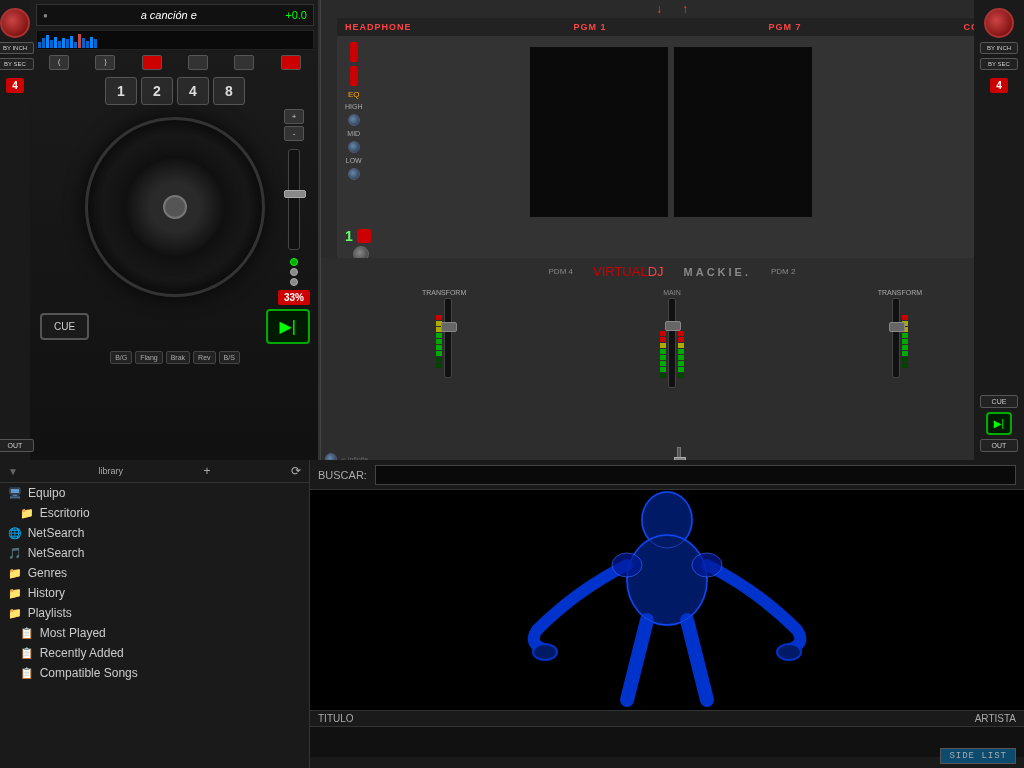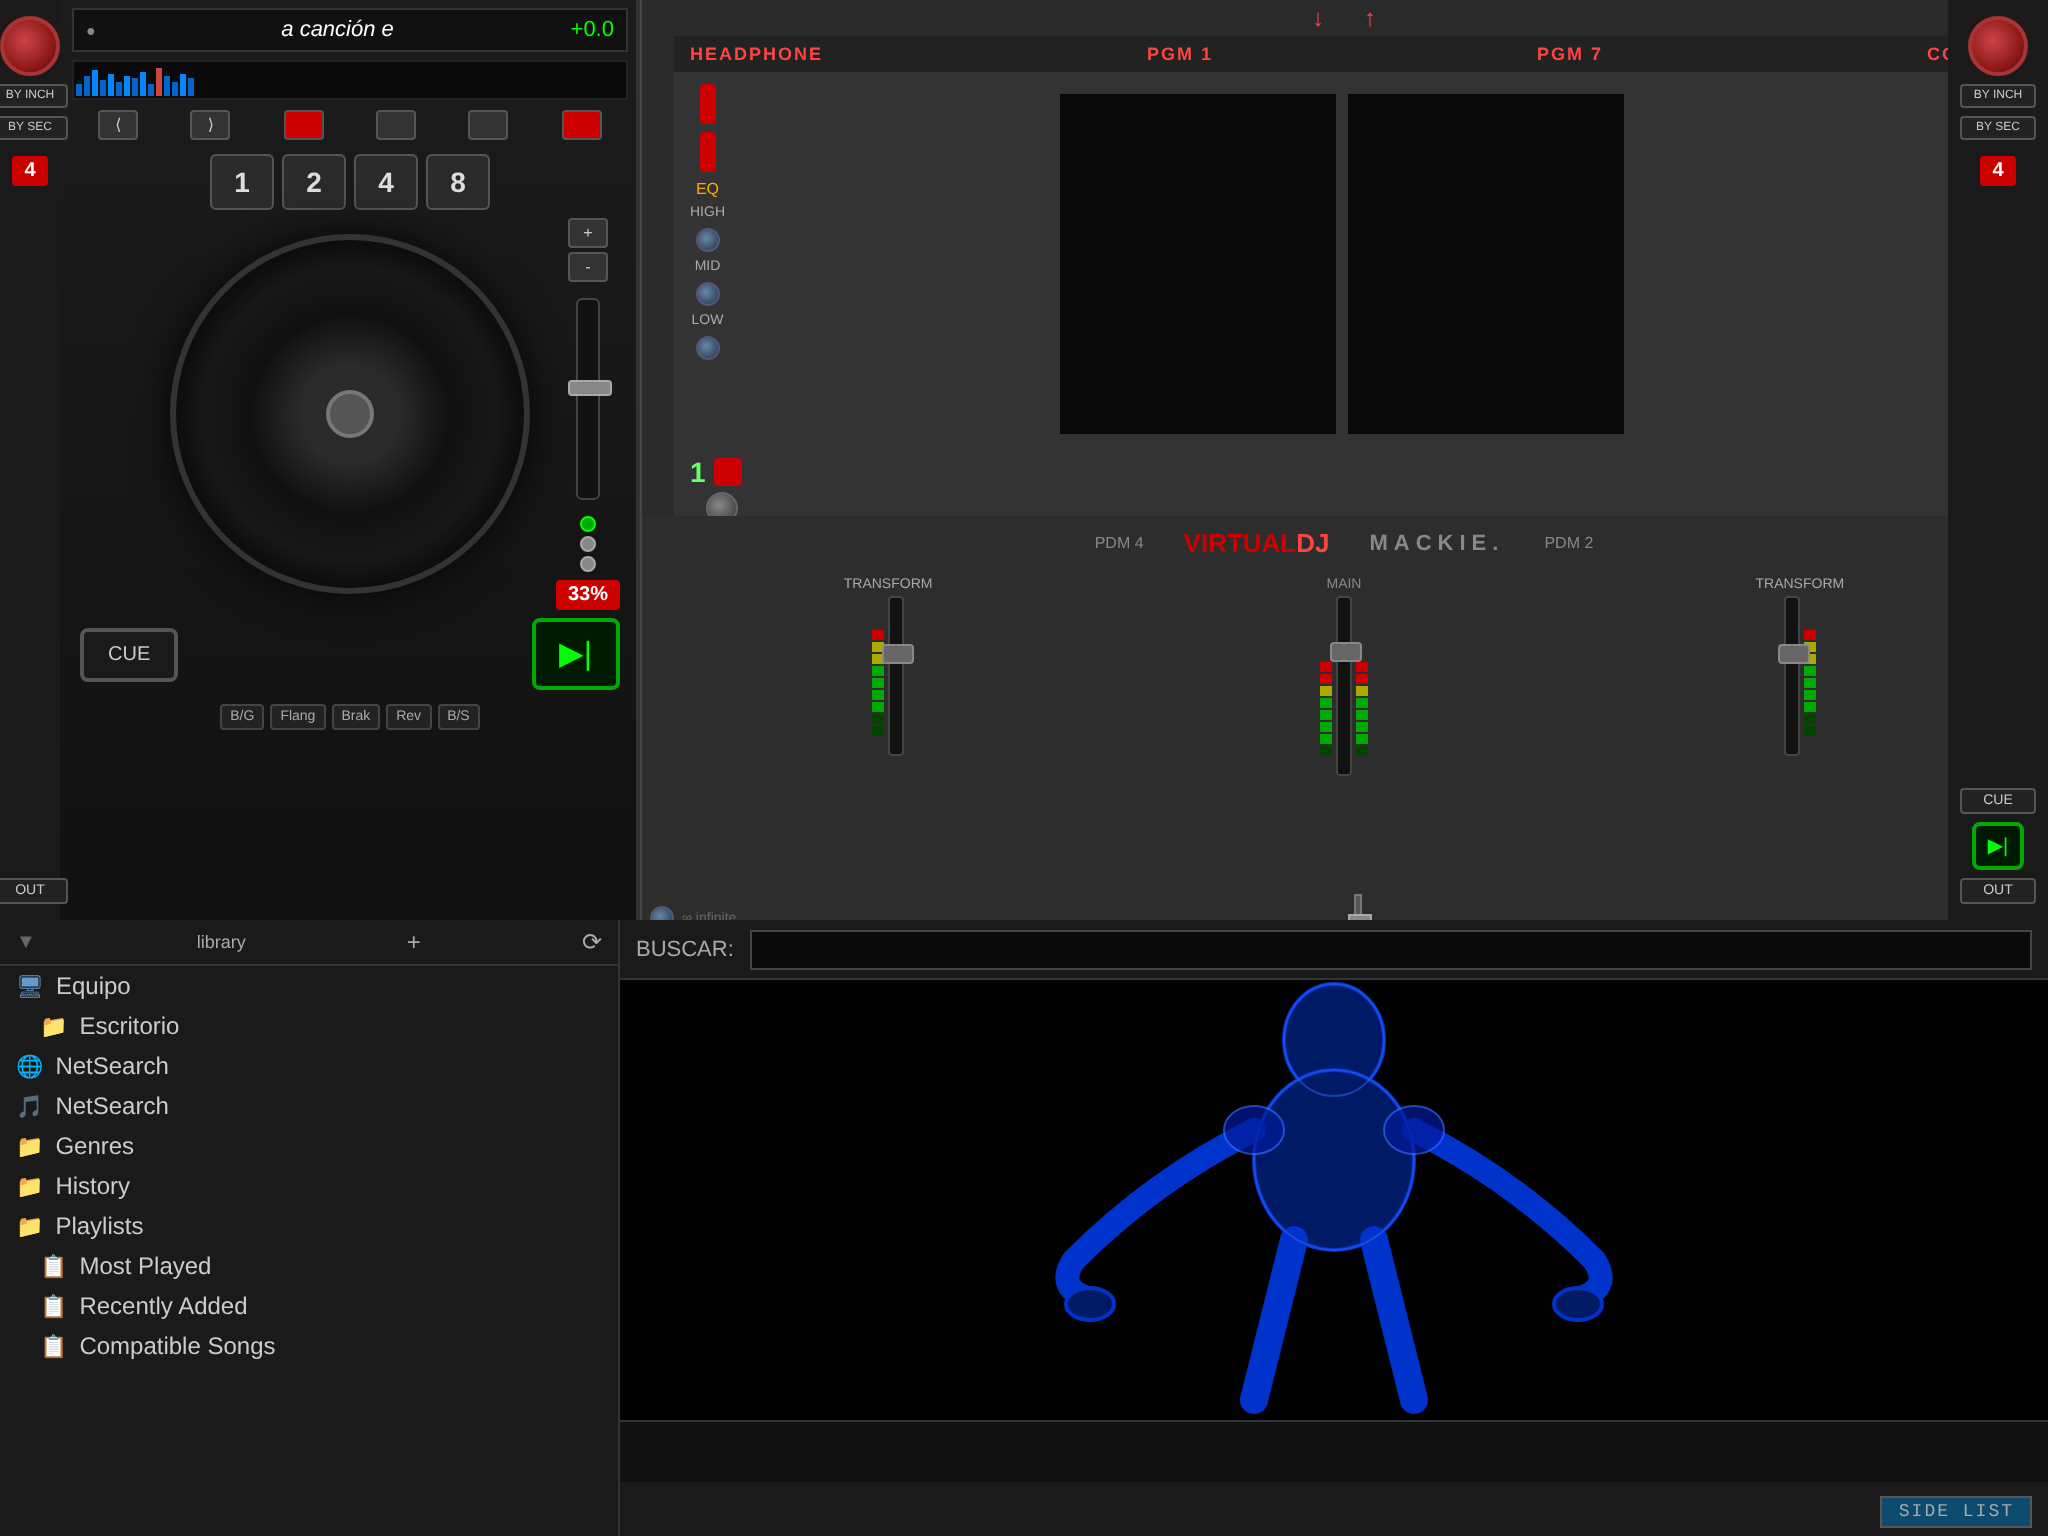--- a/index.html
+++ b/index.html
@@ -262,21 +262,21 @@
     .mixer-logo-area {
       display: flex;
       justify-content: center;
       align-items: center;
       padding: 6px;
       gap: 20px;
     }
 
     .virtual-dj-logo {
       font-size: 13px;
-      font-weight: bold;
+      font-weight: normal;
     }
 
     .virtual-dj-logo .virtual {
       color: #cc0000;
     }
 
     .virtual-dj-logo .dj {
       color: #ff4444;
     }
 
@@ -1006,15 +1006,19 @@
 
     <ellipse cx="150" cy="30" rx="25" ry="28" fill="none" stroke="#3366ff" stroke-width="1" opacity="0.5"></ellipse>
     <ellipse cx="150" cy="90" rx="40" ry="45" fill="none" stroke="#3366ff" stroke-width="1" opacity="0.5"></ellipse>
 
     <ellipse cx="110" cy="75" rx="15" ry="12" fill="#001a99" stroke="#3366ff" stroke-width="1" opacity="0.7"></ellipse>
     <ellipse cx="190" cy="75" rx="15" ry="12" fill="#001a99" stroke="#3366ff" stroke-width="1" opacity="0.7"></ellipse>
   </svg>
 </div>
 
 <div class="track-list-area">
+  <div class="track-list-header">
+    <span class="track-list-col">TITULO</span>
+    <span class="track-list-col">ARTISTA</span>
+  </div>
   <div style="flex:1;background:#111;height:30px;"></div>
   <button class="side-list-btn">SIDE LIST</button>
 </div>
 
 </body></html>

